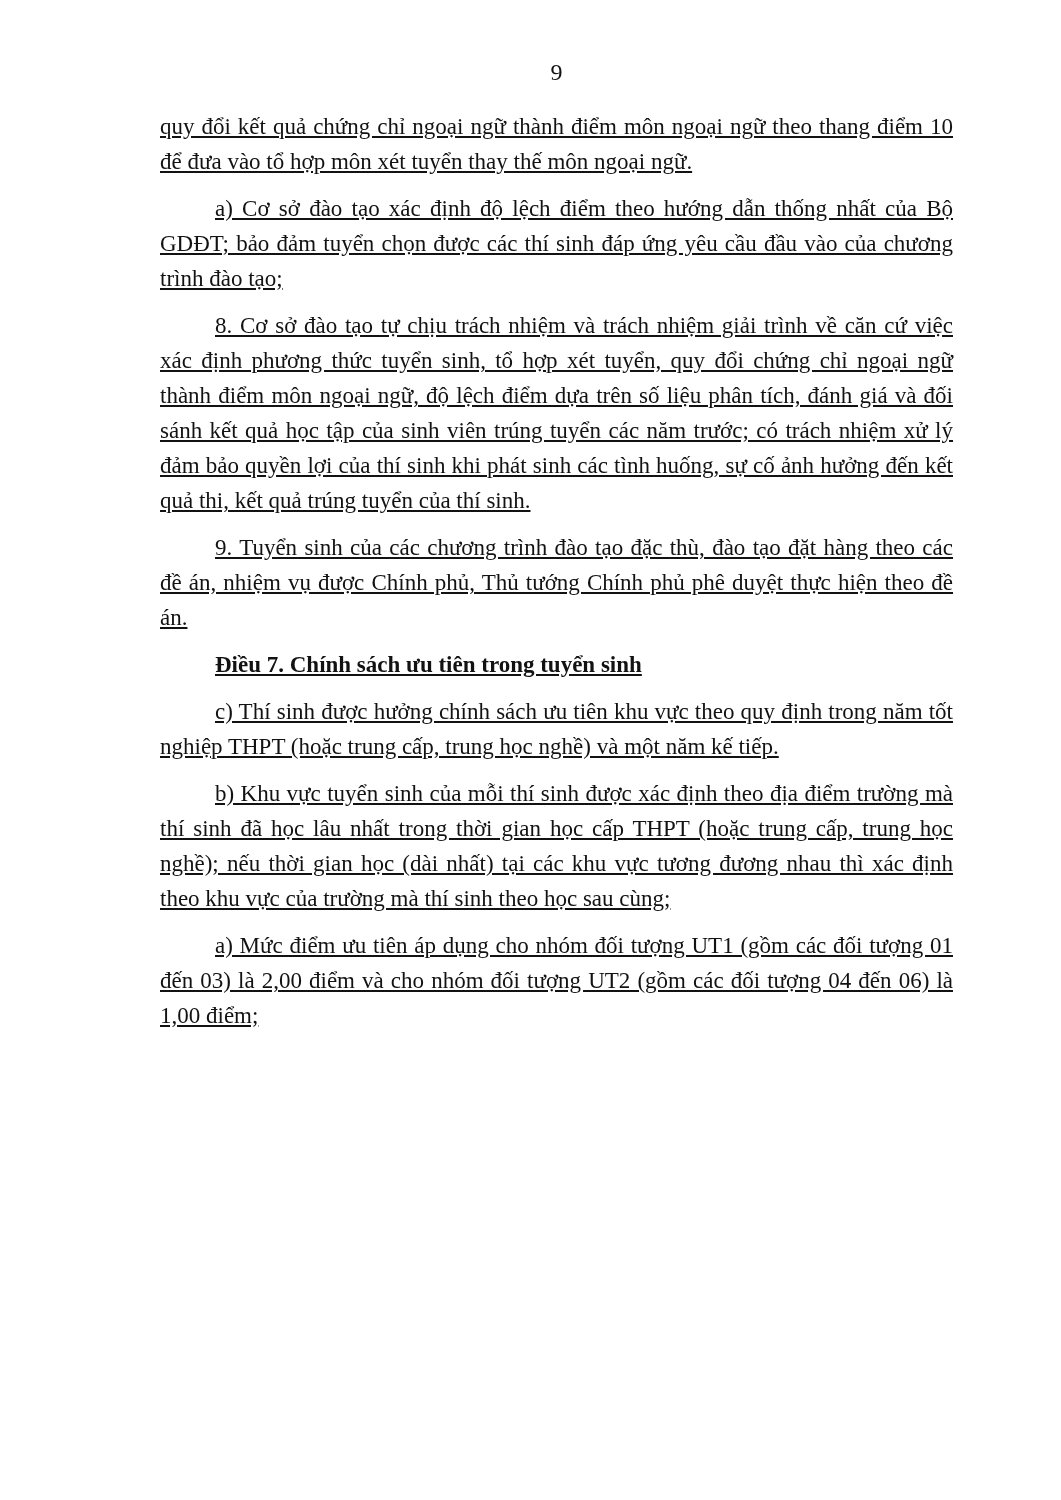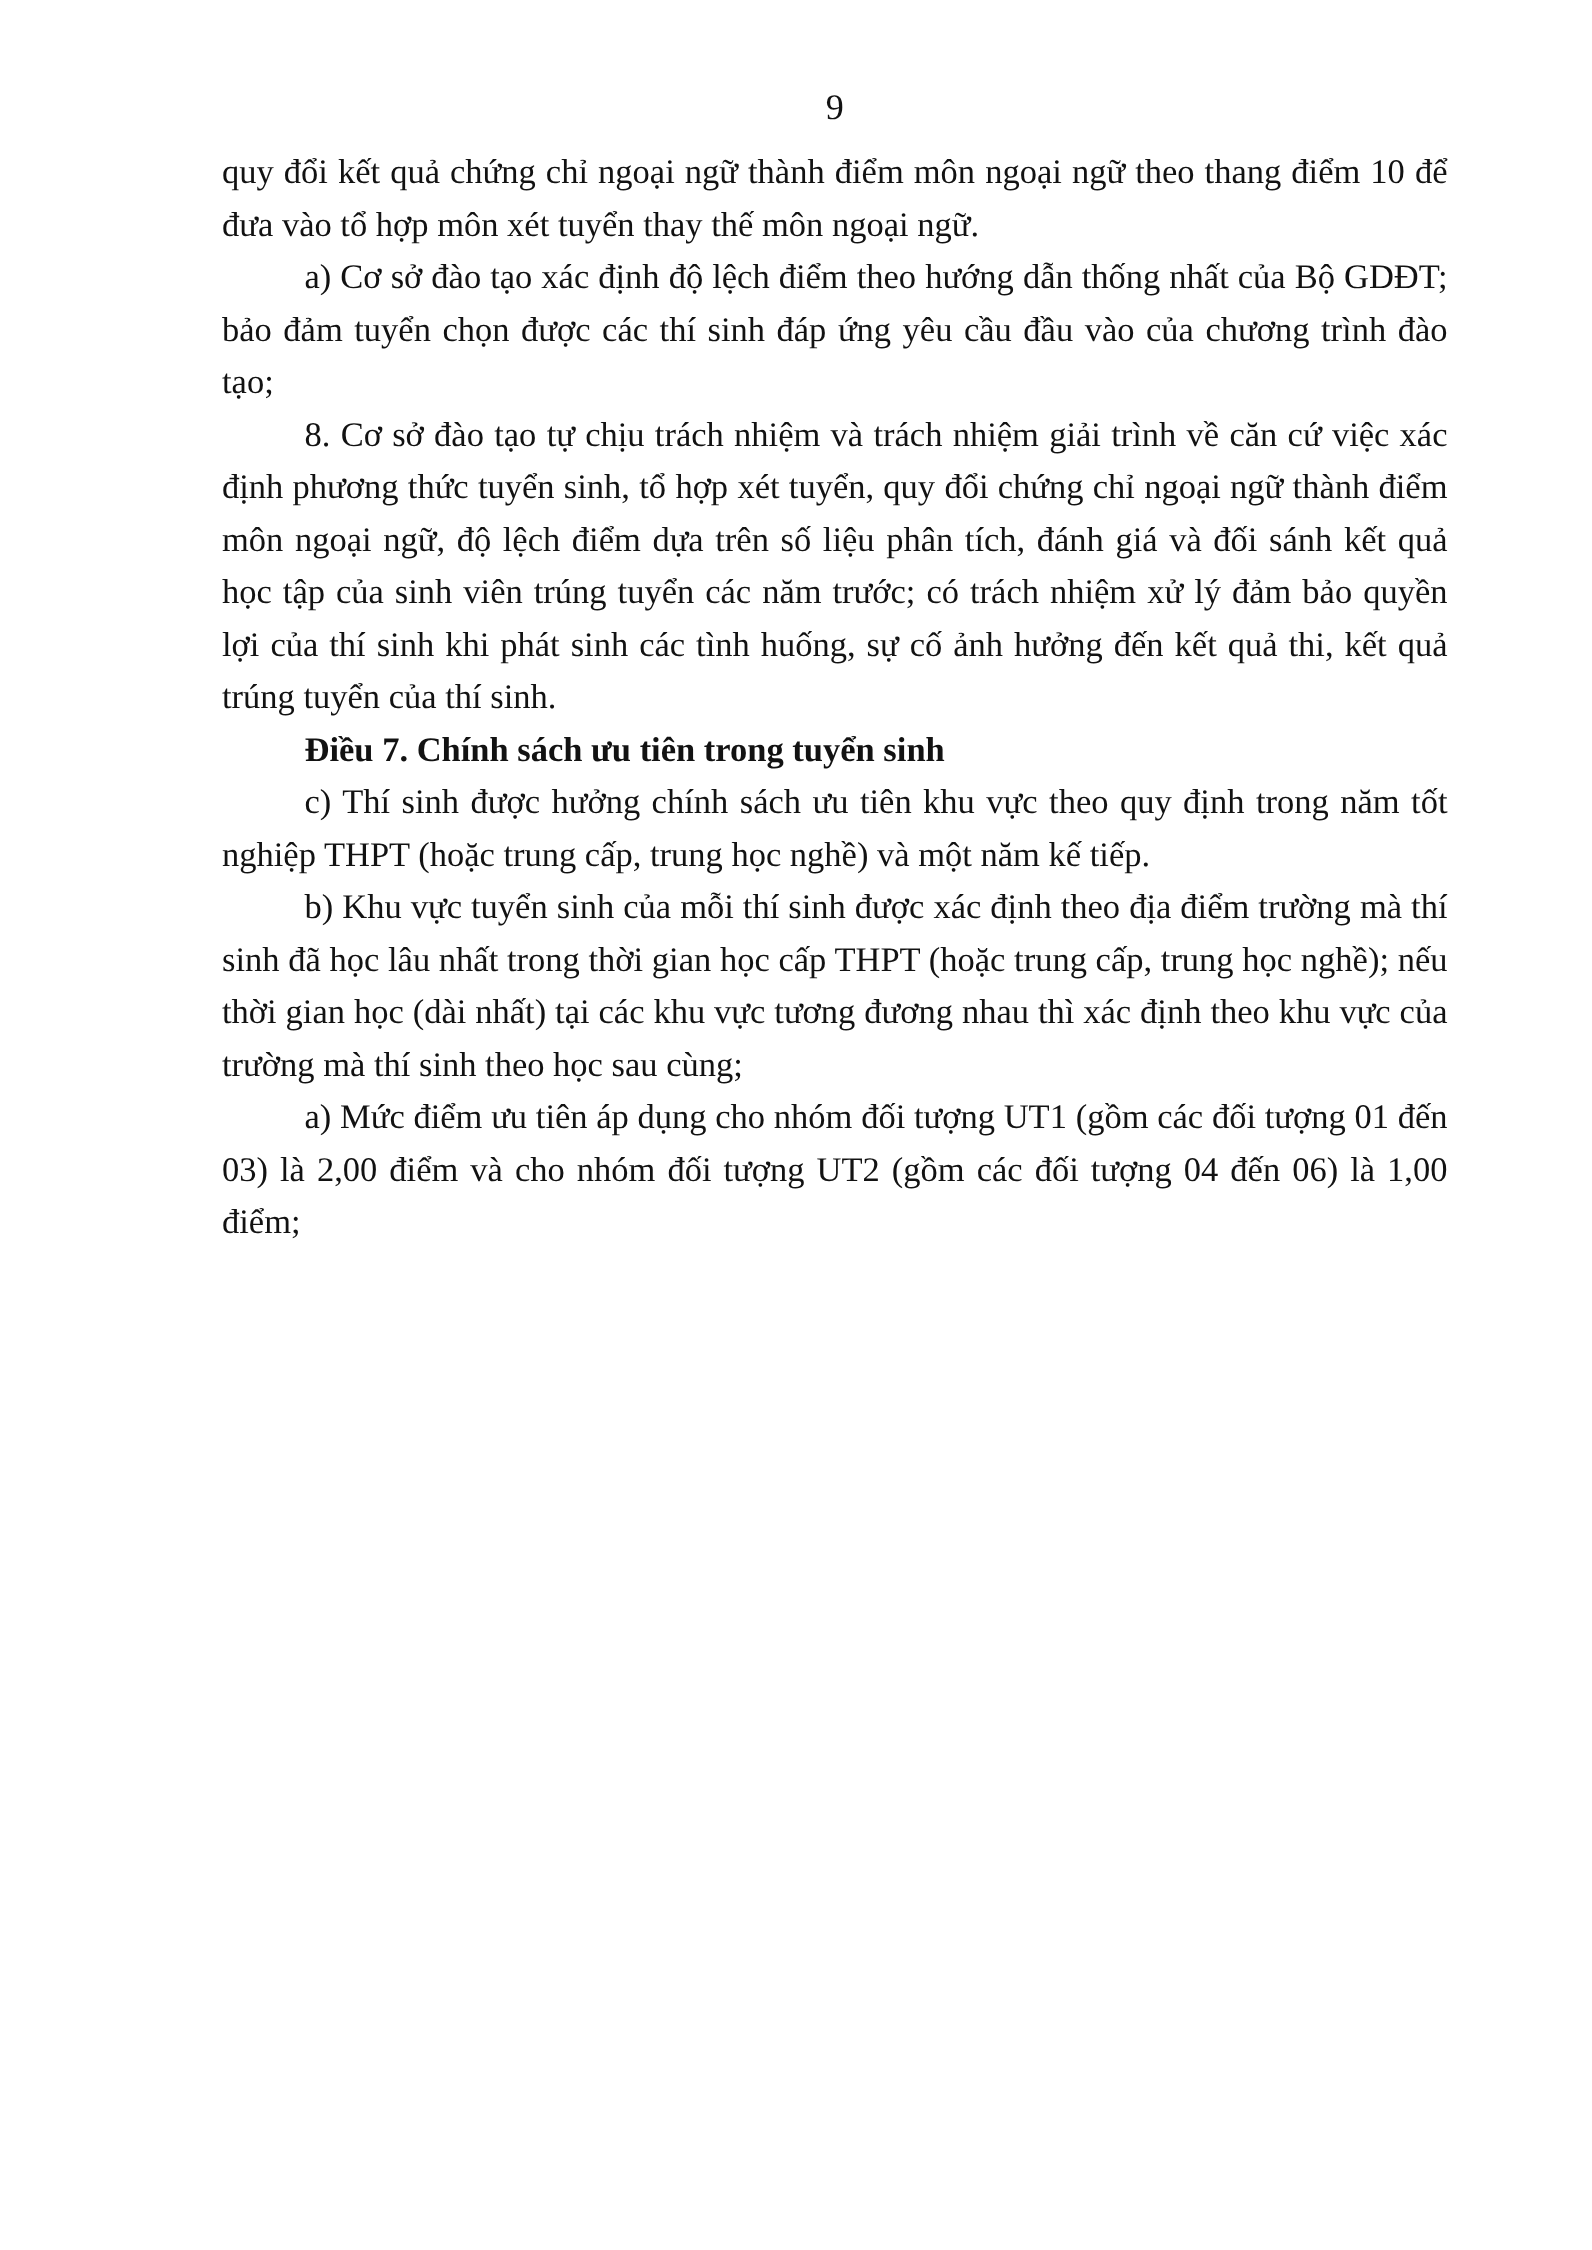--- a/index.html
+++ b/index.html
@@ -28,38 +28,40 @@
   .doc-body {
     position: absolute;
     top: 97px;
     left: 148px;
     width: 817px;
     font-size: 23px;
     line-height: 35px;
     text-align: justify;
   }
   .doc-body p {
-    margin: 0;
+    margin: 12px;
     padding: 0;
+    text-decoration: underline;
   }
   .doc-body p.indented,
   .doc-body p.heading {
     text-indent: 55px;
   }
   .doc-body p.heading {
     font-weight: bold;
   }
 </style>
 </head>
 <body>
 
 <div class="page">
   <div class="page-number">9</div>
   <main class="doc-body">
       <p class="continuation">quy đổi kết quả chứng chỉ ngoại ngữ thành điểm môn ngoại ngữ theo thang điểm 10 để đưa vào tổ hợp môn xét tuyển thay thế môn ngoại ngữ.</p>
       <p class="indented">a) Cơ sở đào tạo xác định độ lệch điểm theo hướng dẫn thống nhất của Bộ GDĐT; bảo đảm tuyển chọn được các thí sinh đáp ứng yêu cầu đầu vào của chương trình đào tạo;</p>
       <p class="indented">8. Cơ sở đào tạo tự chịu trách nhiệm và trách nhiệm giải trình về căn cứ việc xác định phương thức tuyển sinh, tổ hợp xét tuyển, quy đổi chứng chỉ ngoại ngữ thành điểm môn ngoại ngữ, độ lệch điểm dựa trên số liệu phân tích, đánh giá và đối sánh kết quả học tập của sinh viên trúng tuyển các năm trước; có trách nhiệm xử lý đảm bảo quyền lợi của thí sinh khi phát sinh các tình huống, sự cố ảnh hưởng đến kết quả thi, kết quả trúng tuyển của thí sinh.</p>
+      <p class="indented">9. Tuyển sinh của các chương trình đào tạo đặc thù, đào tạo đặt hàng theo các đề án, nhiệm vụ được Chính phủ, Thủ tướng Chính phủ phê duyệt thực hiện theo đề án.</p>
       <p class="heading">Điều 7. Chính sách ưu tiên trong tuyển sinh</p>
       <p class="indented">c) Thí sinh được hưởng chính sách ưu tiên khu vực theo quy định trong năm tốt nghiệp THPT (hoặc trung cấp, trung học nghề) và một năm kế tiếp.</p>
       <p class="indented">b) Khu vực tuyển sinh của mỗi thí sinh được xác định theo địa điểm trường mà thí sinh đã học lâu nhất trong thời gian học cấp THPT (hoặc trung cấp, trung học nghề); nếu thời gian học (dài nhất) tại các khu vực tương đương nhau thì xác định theo khu vực của trường mà thí sinh theo học sau cùng;</p>
       <p class="indented">a) Mức điểm ưu tiên áp dụng cho nhóm đối tượng UT1 (gồm các đối tượng 01 đến 03) là 2,00 điểm và cho nhóm đối tượng UT2 (gồm các đối tượng 04 đến 06) là 1,00 điểm;</p>
     </main>
 </div>
 
 </body></html>

